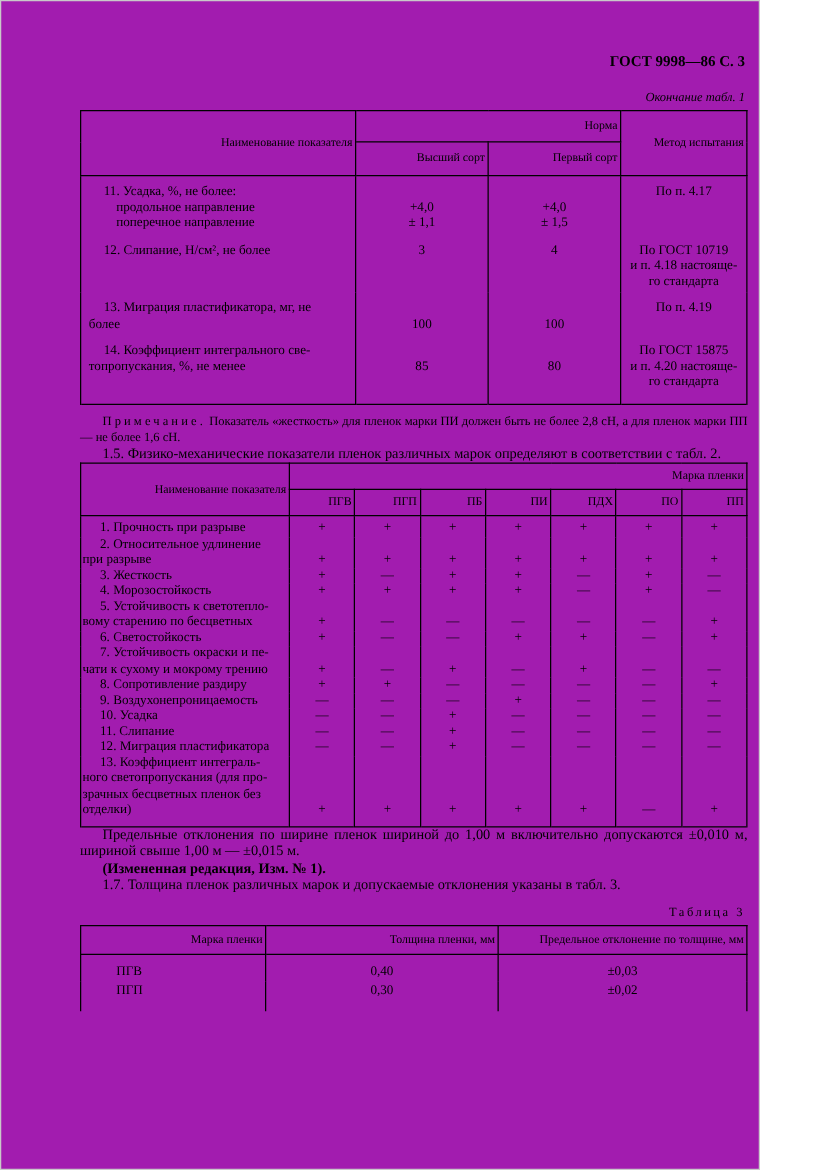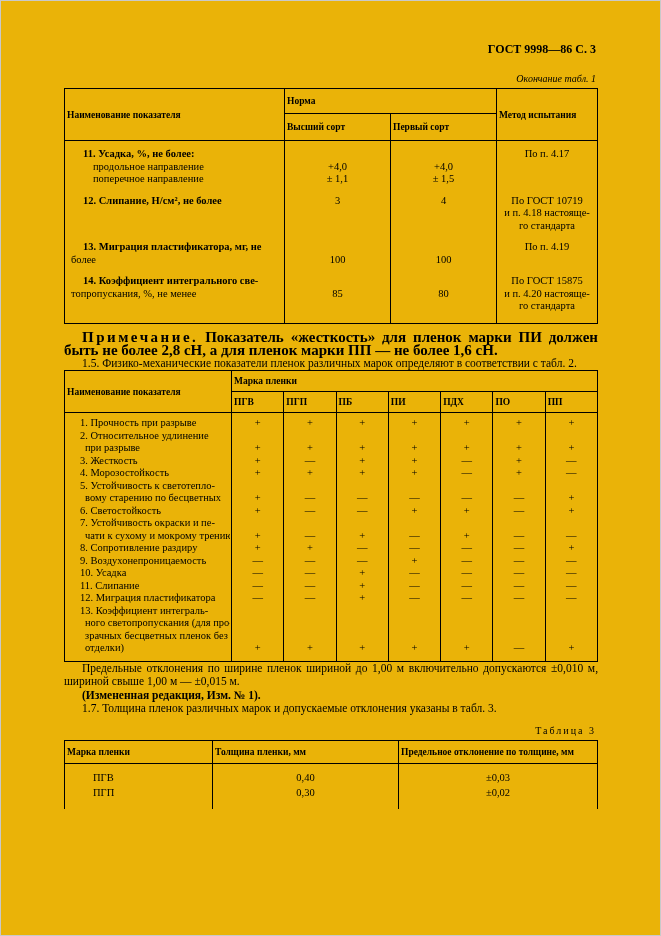--- a/index.html
+++ b/index.html
@@ -1,76 +1,76 @@
 <!DOCTYPE html>
 <html><head>
 <meta charset="utf-8">
 <style>
   * { margin:0; padding:0; box-sizing:border-box; }
   html,body { background:#ffffff; }
   .page {
-    width:661px; height:936px; background:#eab308; color:#000;
+    width:608px; height:936px; background:#a21caf; color:#000;
     font-family:"Liberation Serif","DejaVu Serif",serif;
     position:relative; overflow:hidden;
     box-shadow: inset 0 0 0 1px #c9c9c9;
   }
   .content { position:absolute; left:64px; top:42px; width:534px; }
 
   .gost-header { text-align:right; font-weight:bold; font-size:12px; margin-bottom:16px; padding-right:2px; }
   .tcap { text-align:right; font-size:10px; margin:9px 2px 4px 0; }
   .tcap.italic { font-style:italic; }
   .tcap.spaced { letter-spacing:2px; }
 
   table { width:534px; table-layout:fixed; border-collapse:collapse; }
-  th { font-weight:bold; font-size:9.5px; text-align:left; vertical-align:middle; border:1px solid #000; padding:3px 2px;margin-top:26px; }
+  th { font-weight:normal; font-size:9.5px; text-align:right; vertical-align:middle; border:1px solid #000; padding:3px 2px;margin-top:26px; }
   .ln { white-space:nowrap; overflow:hidden; }
 
   
   .t1 { border:1px solid #000; }
   .t1 thead tr.r1 th { height:25px; }
   .t1 thead tr.r2 th { height:27px; }
   .t1 col.c1-name { width:220px; }
   .t1 col.c1-sort { width:106px; }
   .t1 tbody td { border-left:1px solid #000; border-right:1px solid #000; vertical-align:top;
                  font-size:10.5px; line-height:12.5px; padding:7px 2px 2px; }
   .t1 tbody tr:last-child td { padding-bottom:10px; }
-  .t1name .ln.first { padding-left:16px;font-weight:bold; }
+  .t1name .ln.first { padding-left:16px; }
   .t1name .ln.rest  { padding-left:4px; }
   .t1name.subind .ln.rest { padding-left:26px; }
   .t1val  { text-align:center; }
   .t1meth { text-align:center; }
 
   
   .t2 { border:1px solid #000; }
   .t2 col.c2-name { width:167px; }
   .t2 thead tr.r1 th { height:21px; }
   .t2 thead tr.r2 th { height:21px; }
   .t2 tbody td { border-left:1px solid #000; border-right:1px solid #000; vertical-align:bottom;
                  font-size:10.5px; line-height:12.5px; padding:0 1px; }
   .t2 tbody tr:first-child td { padding-top:4px; }
   .t2 tbody tr:last-child td { padding-bottom:6px; }
   .t2name .ln.first { padding-left:14px; }
-  .t2name .ln.rest  { padding-left:0;margin-left:19px; }
+  .t2name .ln.rest  { padding-left:0; }
   .t2val { text-align:center; }
 
   
   .t3 { border:1px solid #000; border-bottom:0; }
   .t3 col.c3-mark { width:148px; }
   .t3 col.c3-thick { width:186px; }
   .t3 thead th { height:23px; }
   .t3 tbody td { border-left:1px solid #000; border-right:1px solid #000; vertical-align:top;
                  font-size:10.5px; line-height:13px; padding:1px 2px; }
   .t3 tbody tr:first-child td { padding-top:7px; }
   .t3 tbody tr:last-child td { padding-bottom:10px; }
   .t3mark { padding-left:28px !important; }
   .t3num { text-align:center; }
 
   
   .para { font-size:11.5px; line-height:13.5px; text-align:justify; text-indent:18px; }
-  .para.note { font-size:15px; line-height:13px; margin-top:7px;font-weight:bold; }
+  .para.note { font-size:10px; line-height:13px; margin-top:7px; }
   .para.bold { font-weight:bold; }
   .spacedlabel { letter-spacing:2.5px; }
   .mt6 { margin-top:6px; }
 </style>
 </head>
 <body>
 
 <div class="page">
   <div class="content">
 

